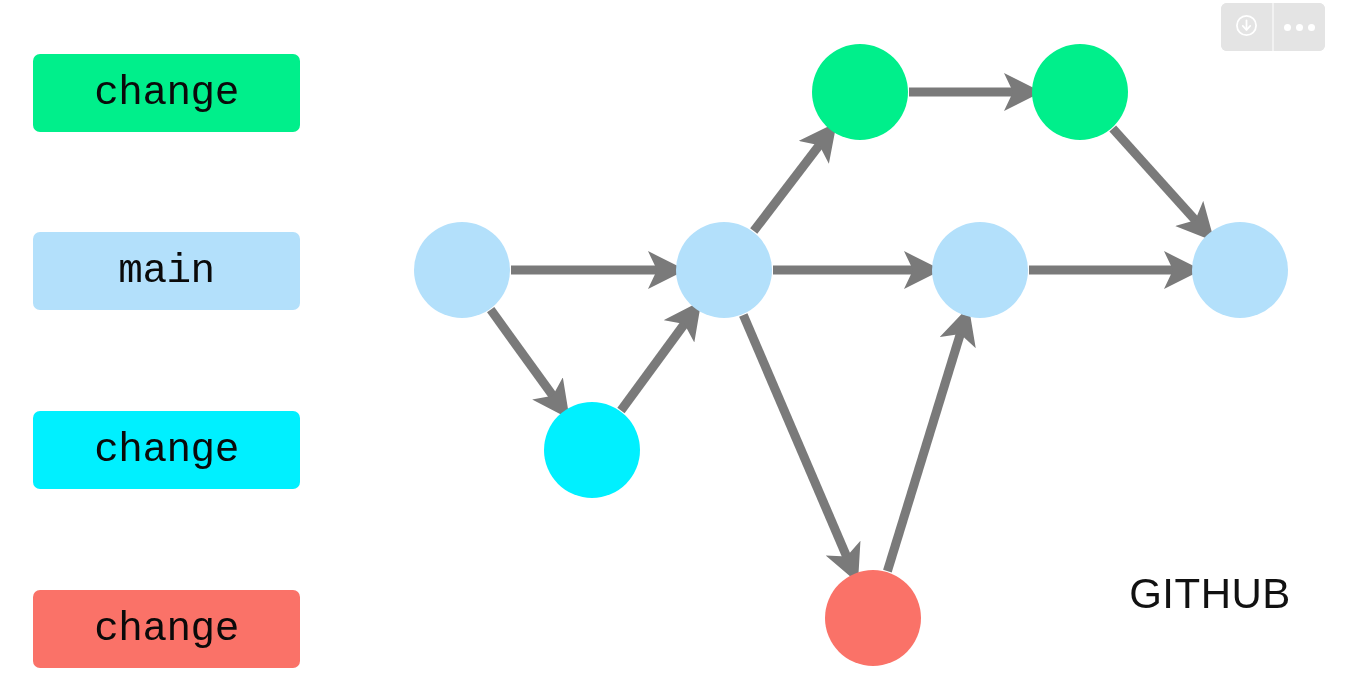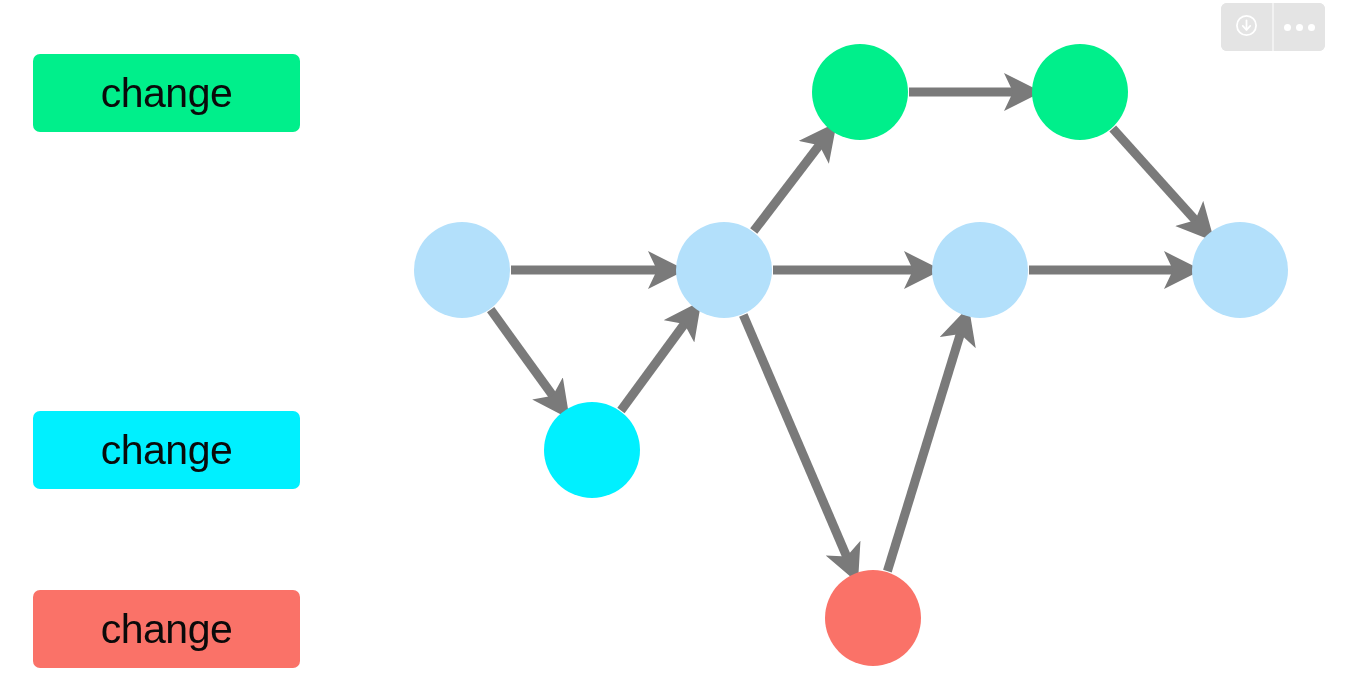--- a/index.html
+++ b/index.html
@@ -17,20 +17,21 @@
     font-family: "Liberation Sans", sans-serif;
   }
 
   
   #legend {
     position: absolute;
     left: 33px;
     top: 0;
     width: 270px;
     height: 700px;
+    font-family: Liberation Mono, monospace;
   }
   .legend-chip {
     position: absolute;
     left: 0;
     width: 267px;
     height: 78px;
     border-radius: 7px;
     display: flex;
     align-items: center;
     justify-content: center;
@@ -114,20 +115,23 @@
 </style>
 </head>
 <body>
 
 <div id="screen">
 
   <div id="legend">
     <div class="legend-chip" id="chip-0" style="background: rgb(0, 239, 139);">
       <span class="legend-label" style="color: rgb(10, 10, 10);">change</span>
     </div>
+    <div class="legend-chip" id="chip-1" style="background: rgb(179, 224, 251);">
+      <span class="legend-label" style="color: rgb(10, 10, 10);">main</span>
+    </div>
     <div class="legend-chip" id="chip-2" style="background: rgb(0, 240, 255);">
       <span class="legend-label" style="color: rgb(10, 10, 10);">change</span>
     </div>
     <div class="legend-chip" id="chip-3" style="background: rgb(250, 114, 104);">
       <span class="legend-label" style="color: rgb(10, 10, 10);">change</span>
     </div>
   </div>
 
   <div id="graph">
     <svg id="graph-svg" width="1360" height="700" viewBox="0 0 1360 700">
@@ -155,20 +159,21 @@
           <circle cx="860" cy="92" r="48" fill="#00ef8b"></circle>
           <circle cx="1080" cy="92" r="48" fill="#00ef8b"></circle>
           <circle cx="873" cy="618" r="48" fill="#fa7268"></circle>
           <circle cx="980" cy="270" r="48" fill="#b3e0fb"></circle>
           <circle cx="1240" cy="270" r="48" fill="#b3e0fb"></circle>
         </g>
     </svg>
   </div>
 
   <div id="caption">
+    <span class="caption-line">GITHUB</span>
   </div>
 
   <div id="toolbar">
     <div class="tb-btn">
       <span>
         <svg width="25" height="25" viewBox="0 0 24 24" fill="none" stroke="#ffffff" stroke-width="1.7" stroke-linecap="round" stroke-linejoin="round">
           <circle cx="12" cy="12" r="9.2"></circle>
           <line x1="12" y1="7.2" x2="12" y2="16"></line>
           <polyline points="8.4,12.4 12,16.2 15.6,12.4"></polyline>
         </svg>

